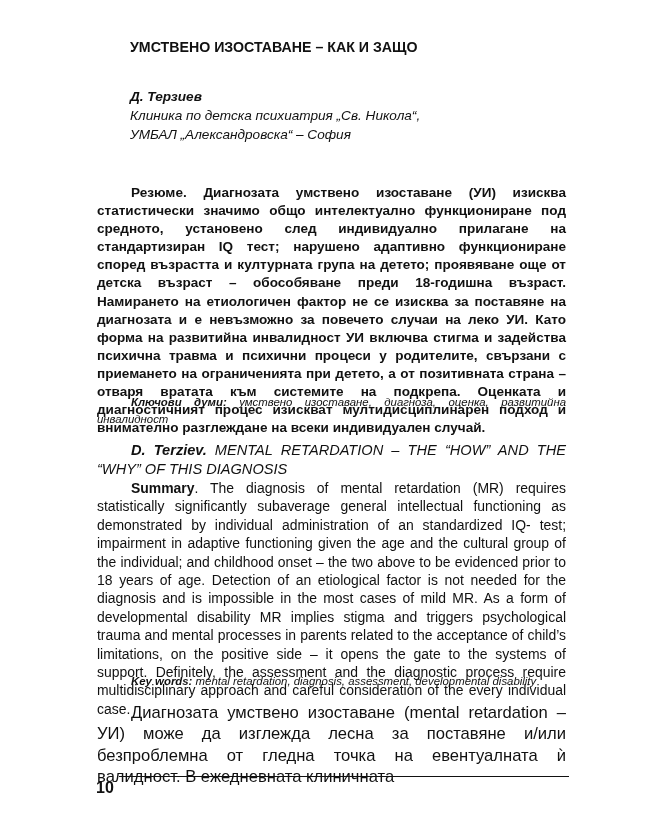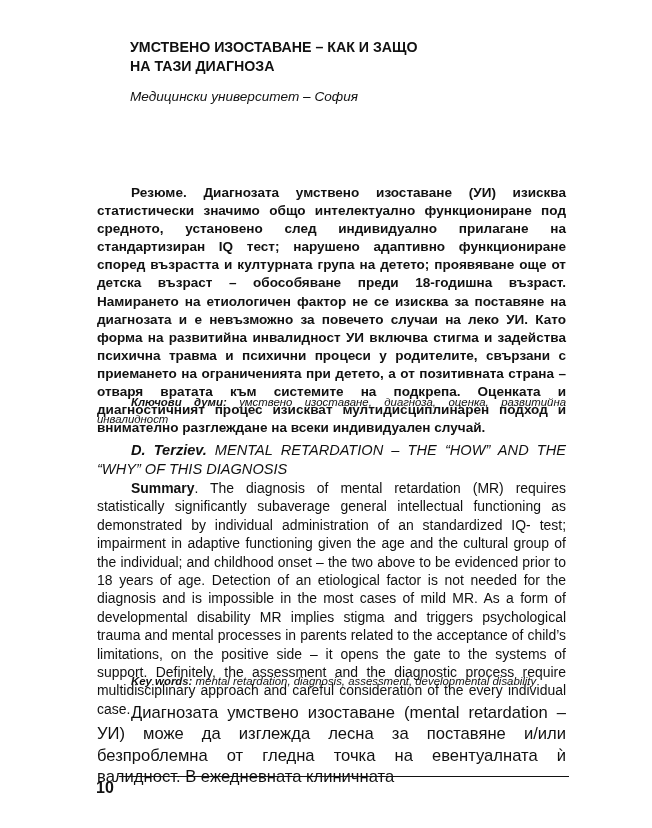--- a/index.html
+++ b/index.html
@@ -21,25 +21,26 @@
   .body-text { top: 702px; font-size: 16.6px; line-height: 21.4px; }
   .footer-line { left: 119px; top: 776px; width: 450px; height: 0; border-top: 1.3px solid #111; }
   .page-num { left: 96px; top: 779px; font-weight: bold; font-size: 16px; }
   .journal { right: 84px; top: 783px; font-size: 13.2px; margin-top: 44px; }
 </style>
 </head>
 <body>
 
 <div class="abs title">
   <div>УМСТВЕНО ИЗОСТАВАНЕ – КАК И ЗАЩО</div>
-  <div>НА ТАЗИ ДИАГНОЗА</div>
 </div>
 
 <div class="abs authors">
-  <div>Медицински университет – София</div>
+  <div class="name">Д. Терзиев</div>
+  <div>Клиника по детска психиатрия „Св. Никола“,</div>
+  <div>УМБАЛ „Александровска“ – София</div>
 </div>
 
 <div class="abs para abstract-bg">
   <p class="ind"><b>Резюме</b><span>. Диагнозата умствено изоставане (УИ) изисква статистически значимо общо интелектуално функциониране под средното, установено след индивидуално прилагане на стандартизиран IQ тест; нарушено адаптивно функциониране според възрастта и културната група на детето; проявяване още от детска възраст – обособяване преди 18-годишна възраст. Намирането на етиологичен фактор не се изисква за поставяне на диагнозата и е невъзможно за повечето случаи на леко УИ. Като форма на развитийна инвалидност УИ включва стигма и задейства психична травма и психични процеси у родителите, свързани с приемането на ограниченията при детето, а от позитивната страна – отваря вратата към системите на подкрепа. Оценката и диагностичният процес изискват мултидисциплинарен подход и внимателно разглеждане на всеки индивидуален случай.</span></p>
 </div>
 
 <div class="abs para kw-bg">
   <p class="ind"><b>Ключови думи:</b><span> умствено изоставане, диагноза, оценка, развитийна инвалидност</span></p>
 </div>
 

